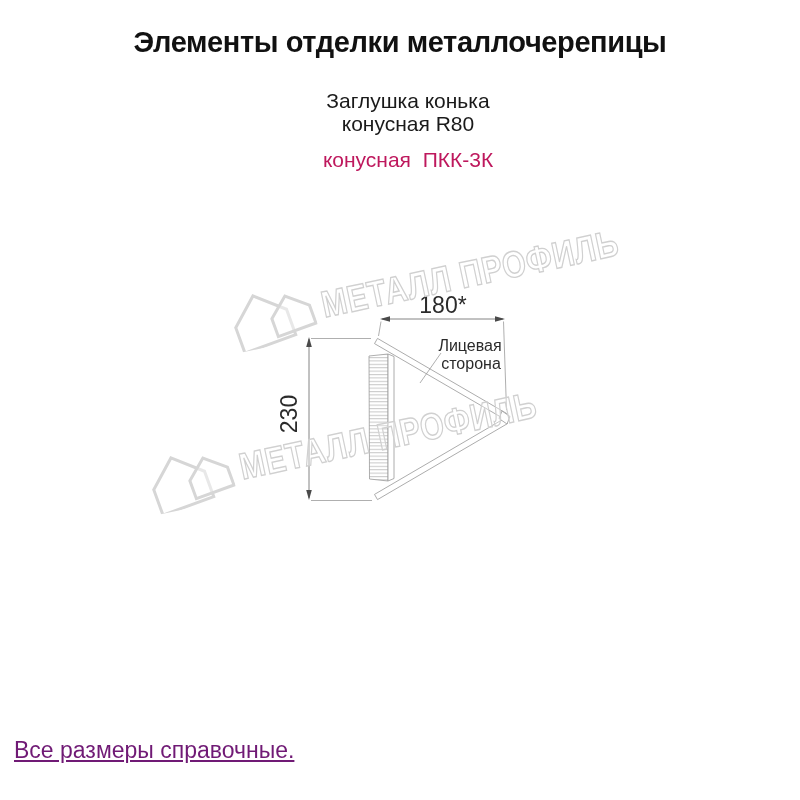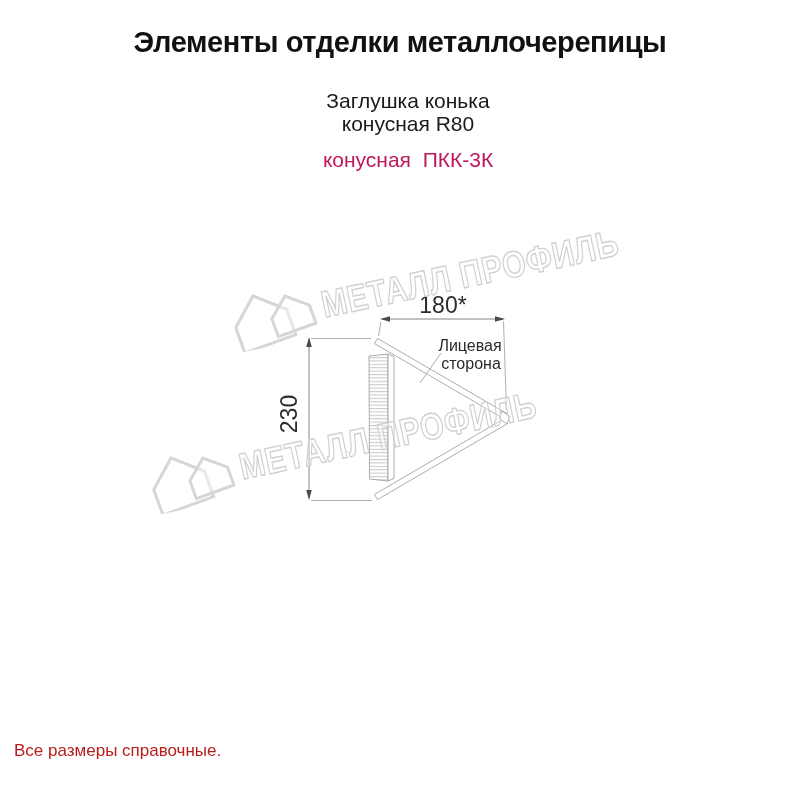--- a/index.html
+++ b/index.html
@@ -38,22 +38,22 @@
   .dim-line{stroke:#777;stroke-width:0.9;fill:none;}
   .ext-line{stroke:#9a9a9a;stroke-width:0.8;fill:none;}
   .arrow{fill:#4a4a4a;stroke:none;}
   .dim-text{fill:#2b2b2b;font-size:23px;font-family:"Liberation Sans",sans-serif;}
   .shape{fill:#ffffff;stroke:#a3a3a3;stroke-width:0.9;}
   .band-bg{fill:#ffffff;stroke:none;}
   .band{fill:url(#ribs);stroke:#9a9a9a;stroke-width:0.8;}
   .label-text{fill:#2b2b2b;font-size:16px;font-family:"Liberation Sans",sans-serif;}
   
   .footer{
-    position:absolute;left:14px;top:740px;font-size:17px;line-height:21.5px;
-    color:#b91c1c;z-index:10;
+    position:absolute;left:14px;top:740px;font-size:23px;line-height:21.5px;
+    color:#701a75;z-index:10;text-decoration:underline;
   }
 </style>
 </head>
 <body>
 
 <div class="page">
 
   <div class="title">Элементы отделки металлочерепицы</div>
   <div class="subtitle">
     <div>Заглушка конька</div>

